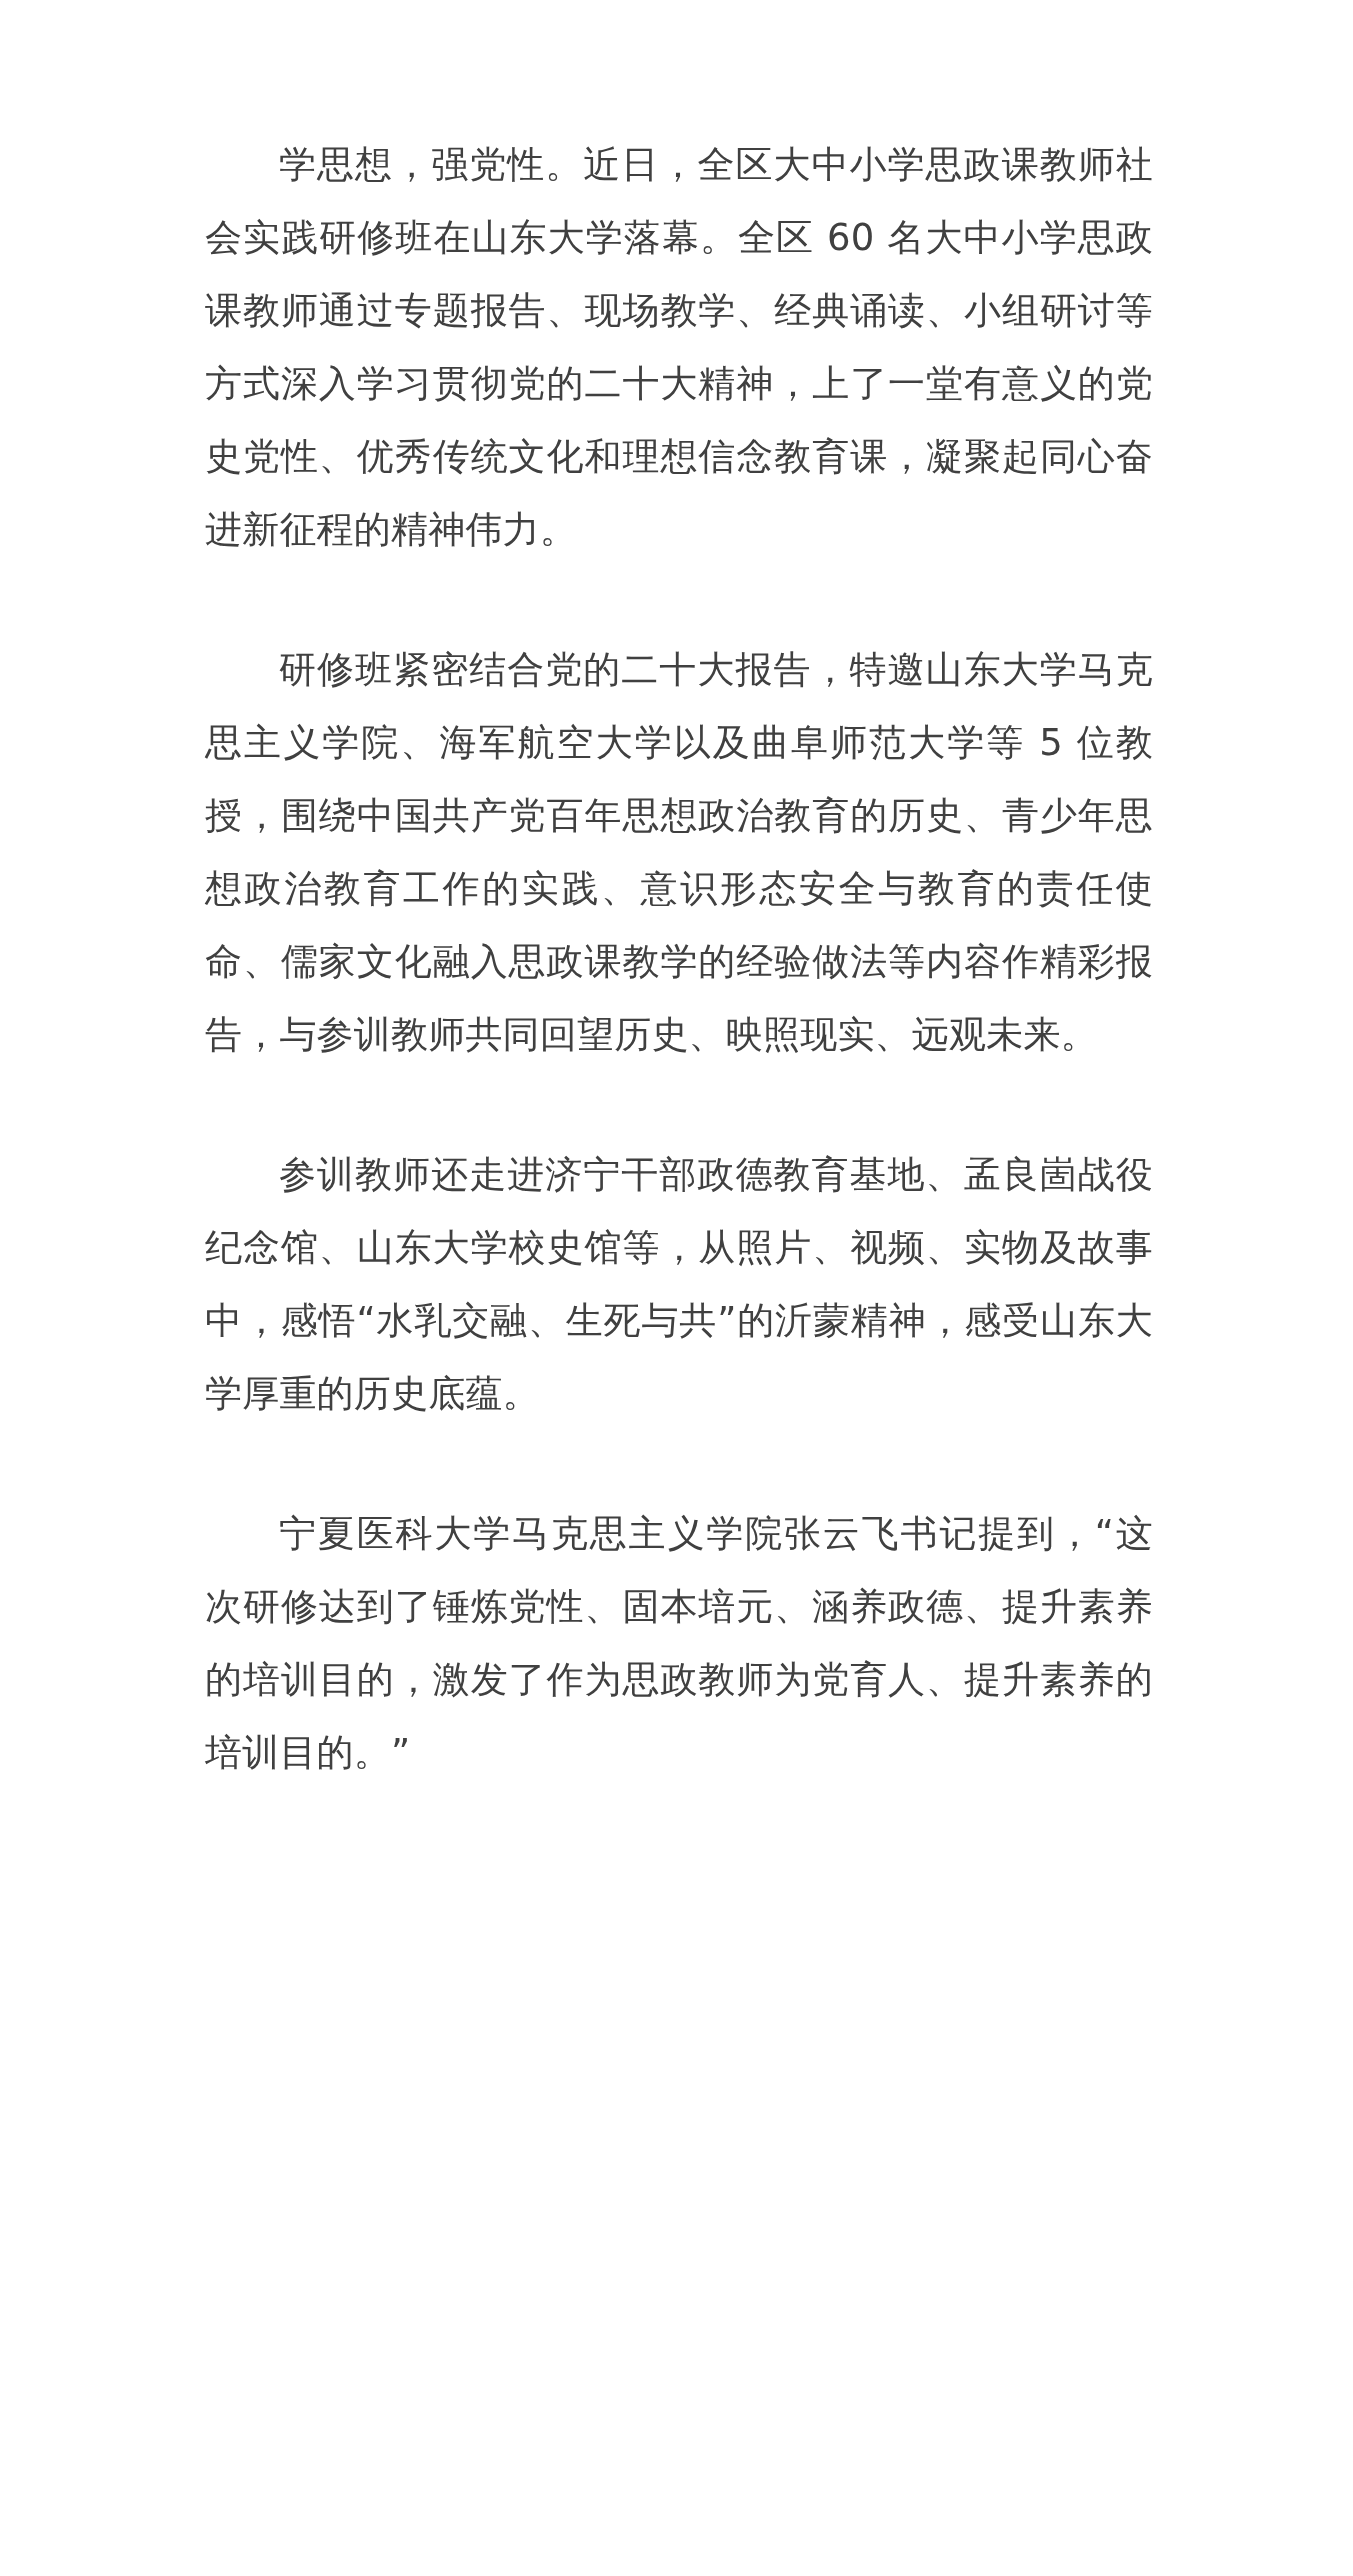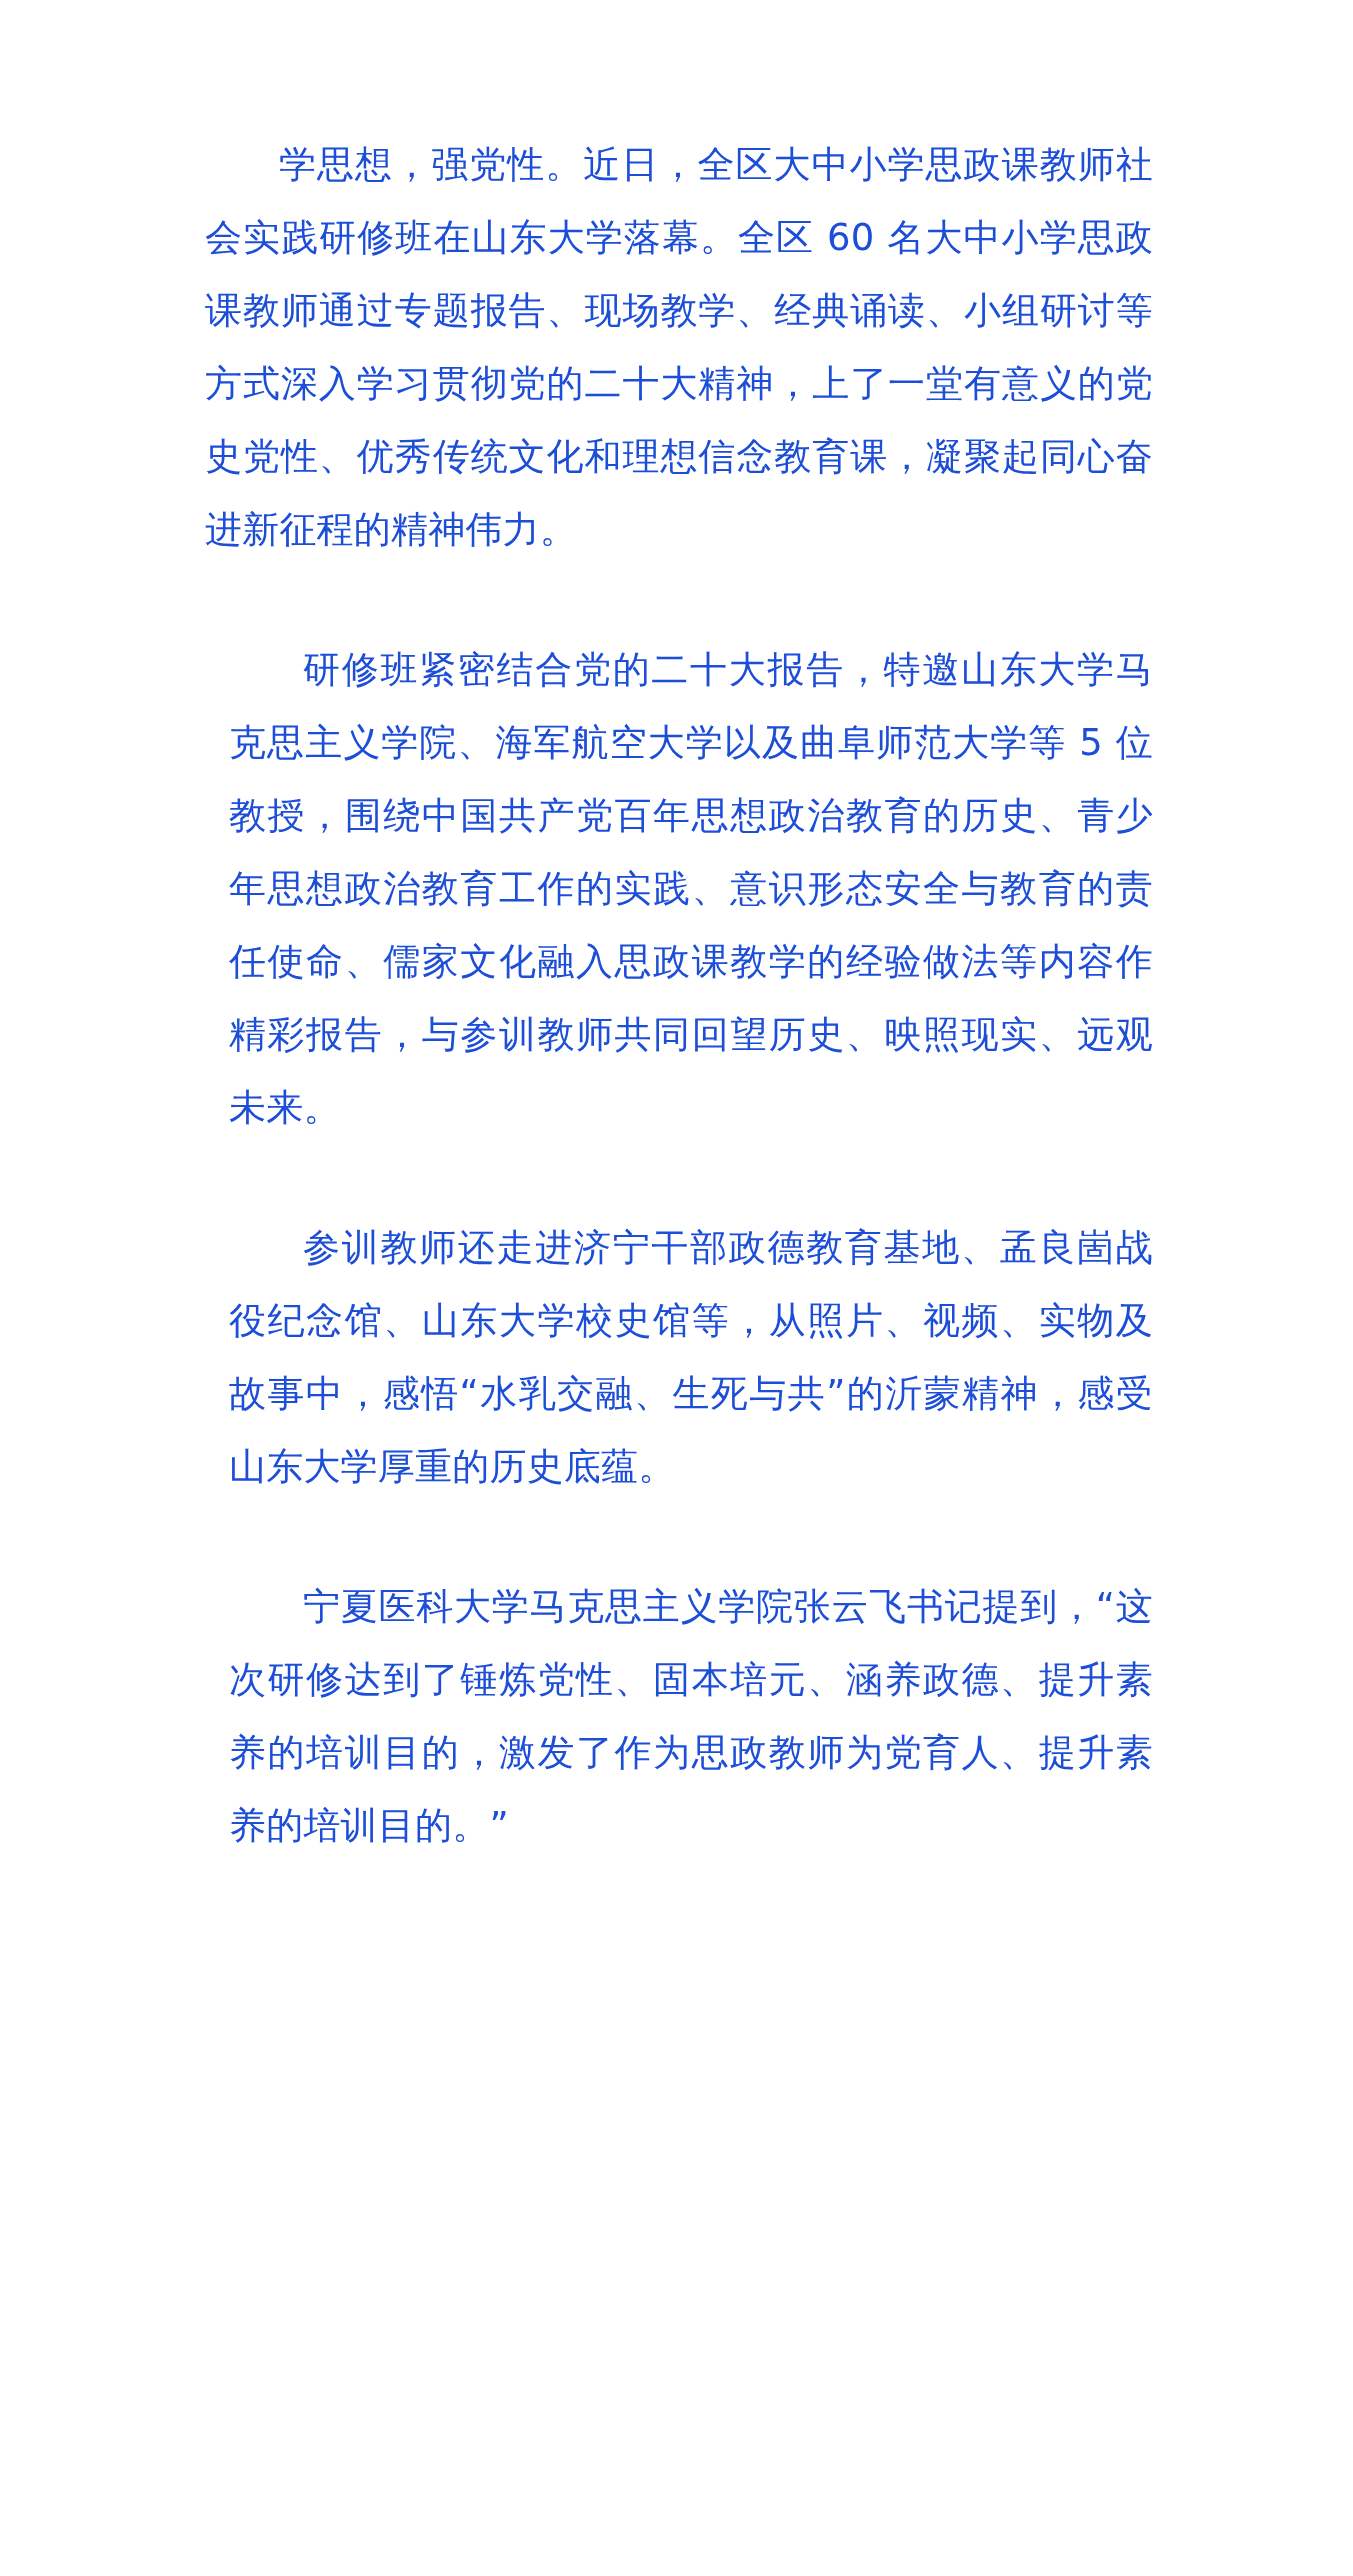--- a/index.html
+++ b/index.html
@@ -14,35 +14,34 @@
     background: #ffffff;
     overflow: hidden;
     box-sizing: border-box;
     font-family: "DejaVu Sans", "Liberation Sans", sans-serif;
   }
   .doc-body {
     position: absolute;
     left: 205px;
     top: 128px;
     width: 948px;
-    color: #1d4ed8;
+    color: #404040;
     font-size: 37px;
     line-height: 73px;
     font-weight: 400;
     text-align: justify;
     letter-spacing: 0.2px;
   }
   .doc-body p {
     margin: 0;
     padding: 0;
     text-indent: 2em;
   }
   .doc-body p + p {
     margin-top: 67px;
-    margin-left: 24px;
   }
 </style>
 </head>
 <body>
 
 <div class="page">
   <div class="doc-body">
     <p>学思想，强党性。近日，全区大中小学思政课教师社会实践研修班在山东大学落幕。全区 60 名大中小学思政课教师通过专题报告、现场教学、经典诵读、小组研讨等方式深入学习贯彻党的二十大精神，上了一堂有意义的党史党性、优秀传统文化和理想信念教育课，凝聚起同心奋进新征程的精神伟力。</p>
     <p>研修班紧密结合党的二十大报告，特邀山东大学马克思主义学院、海军航空大学以及曲阜师范大学等 5 位教授，围绕中国共产党百年思想政治教育的历史、青少年思想政治教育工作的实践、意识形态安全与教育的责任使命、儒家文化融入思政课教学的经验做法等内容作精彩报告，与参训教师共同回望历史、映照现实、远观未来。</p>
     <p>参训教师还走进济宁干部政德教育基地、孟良崮战役纪念馆、山东大学校史馆等，从照片、视频、实物及故事中，感悟“水乳交融、生死与共”的沂蒙精神，感受山东大学厚重的历史底蕴。</p>

